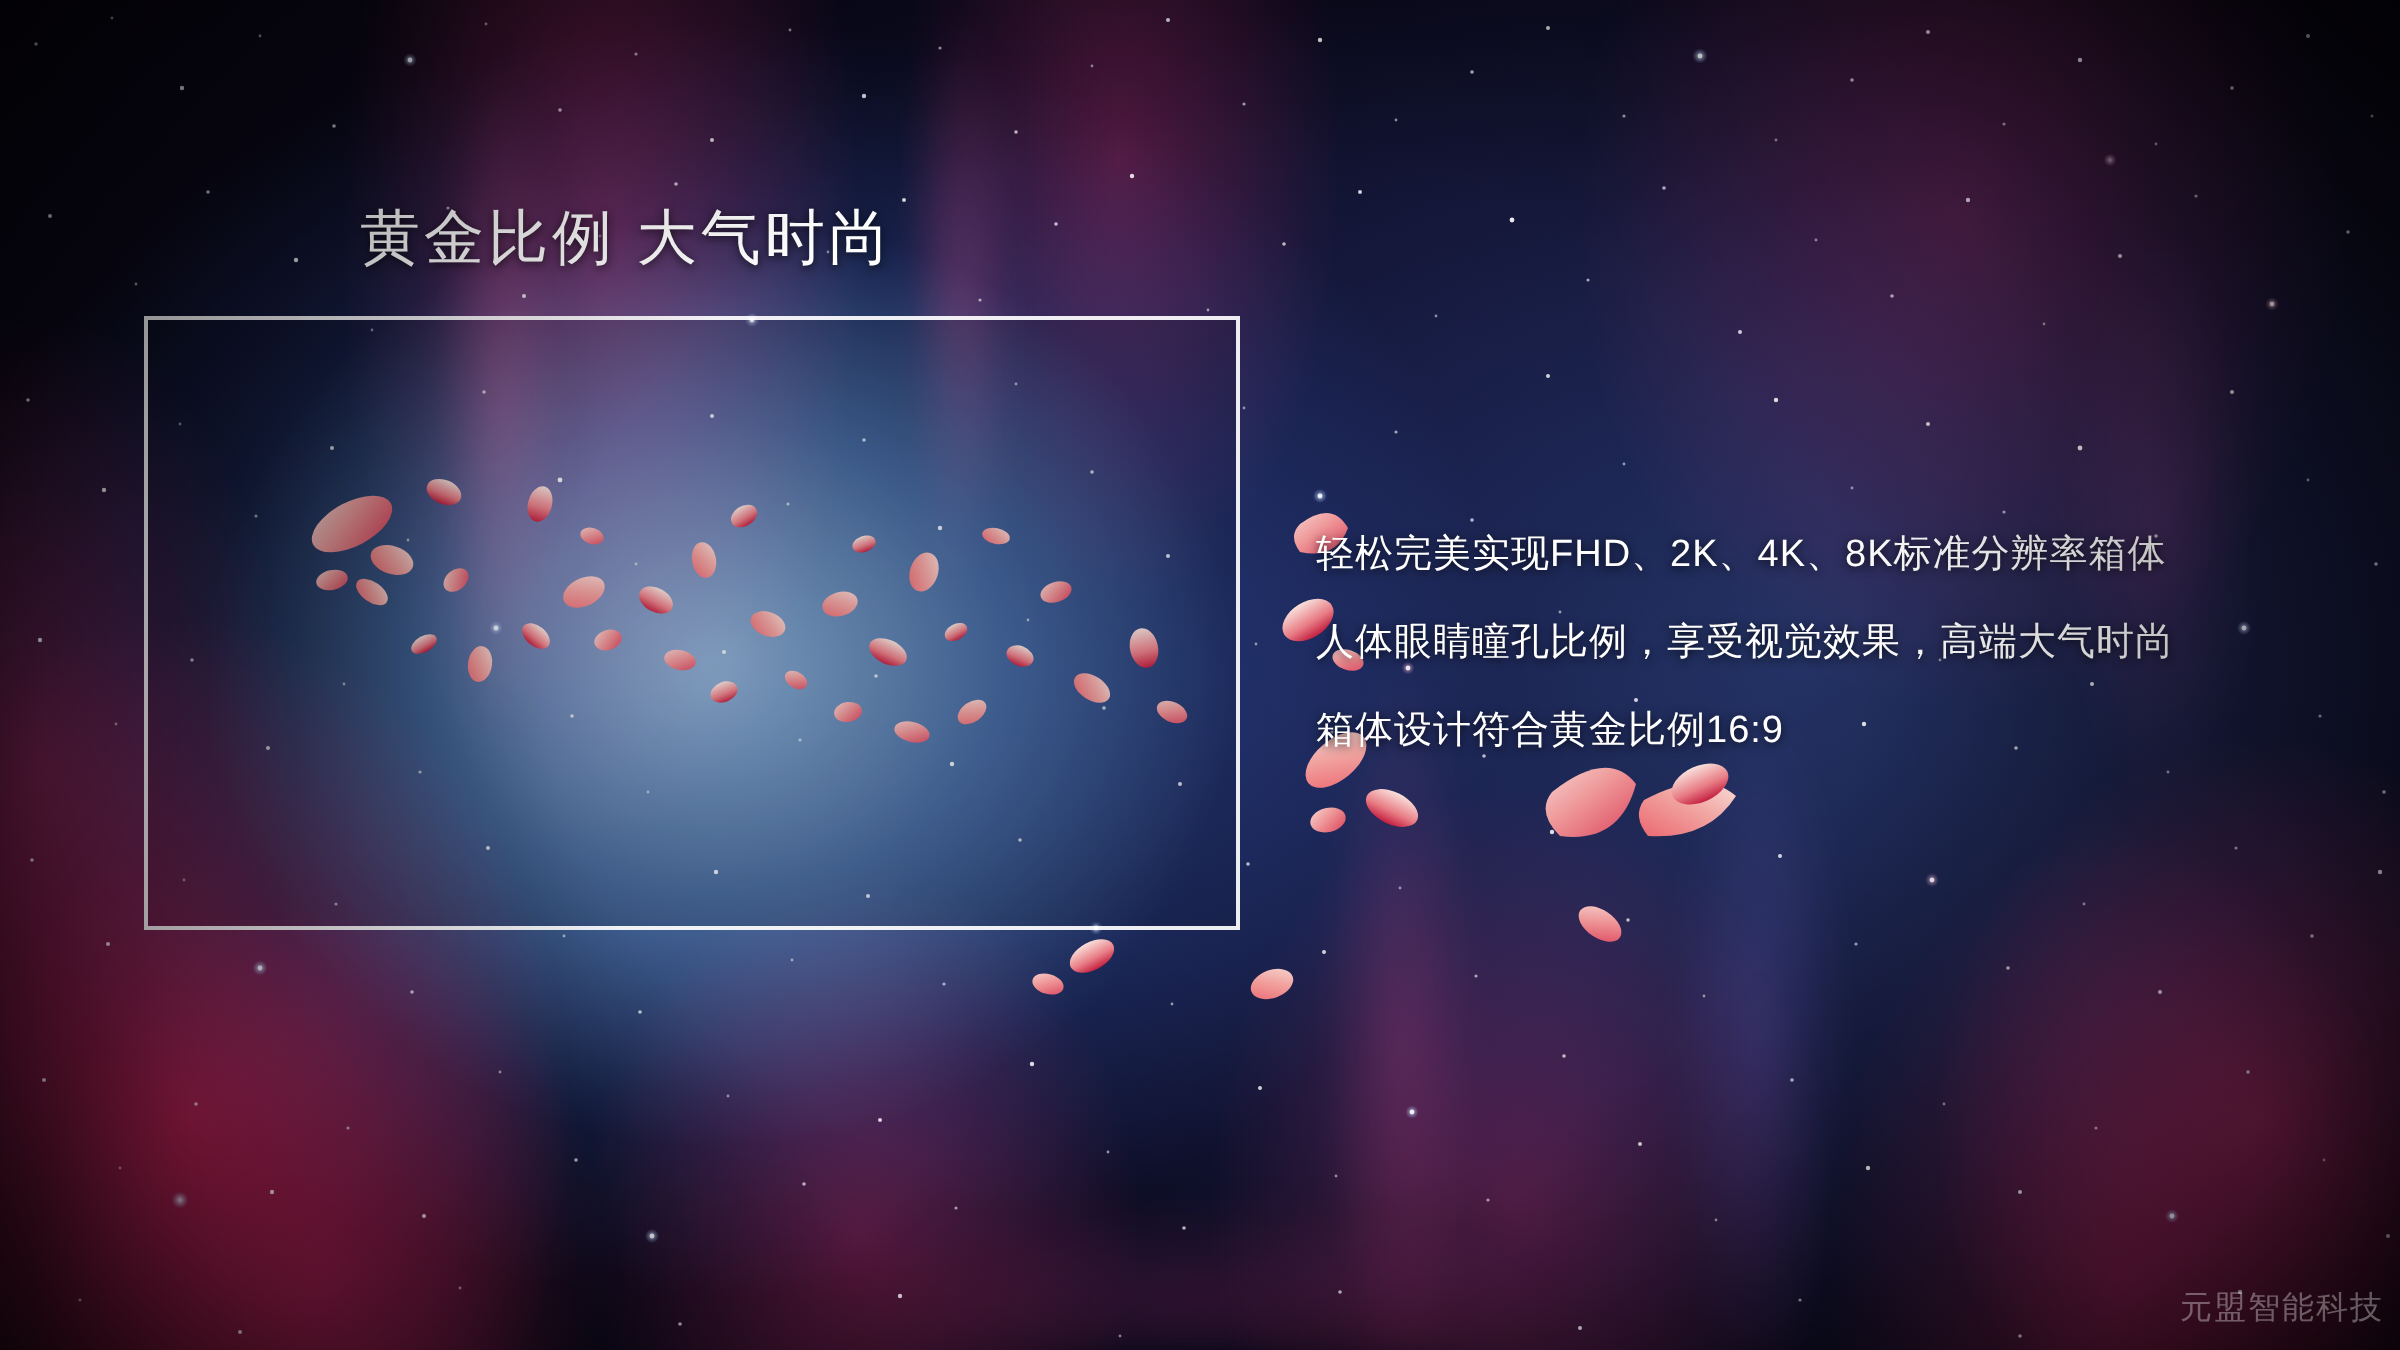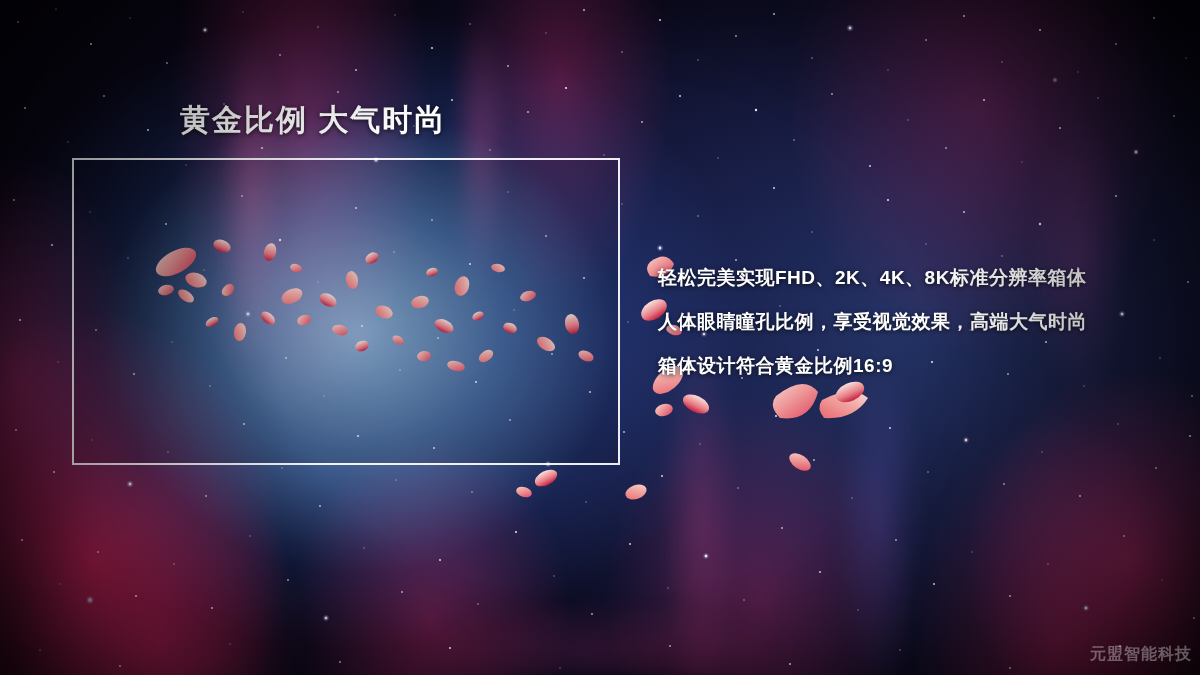--- a/index.html
+++ b/index.html
@@ -4,21 +4,20 @@
 <style>
   html,body{margin:0;padding:0;}
   body{
     width:1200px;height:675px;overflow:hidden;
     background:#05020a;
     font-family:"Liberation Sans","DejaVu Sans",sans-serif;
   }
   #slide{
     position:relative;width:1200px;height:675px;overflow:hidden;
     background:#07030c;
-    font-weight:bold;
   }
   
   .bg-layer{position:absolute;inset:0;}
   .nebula-base{
     background:
       radial-gradient(ellipse 520px 420px at 355px 330px, rgba(150,205,255,0.58) 0%, rgba(90,150,230,0.42) 28%, rgba(45,80,165,0.30) 52%, rgba(20,30,80,0.08) 76%, rgba(0,0,0,0) 100%),
       radial-gradient(ellipse 330px 300px at 360px 340px, rgba(215,240,255,0.50) 0%, rgba(140,195,245,0.26) 45%, rgba(0,0,0,0) 78%),
       radial-gradient(ellipse 620px 520px at 900px 330px, rgba(70,110,205,0.40) 0%, rgba(55,75,160,0.26) 42%, rgba(12,14,50,0.05) 75%, rgba(0,0,0,0) 100%),
       radial-gradient(ellipse 900px 800px at 600px 340px, rgba(30,40,100,0.42) 0%, rgba(14,14,44,0.25) 55%, rgba(0,0,0,0) 100%),
       #07030c;

